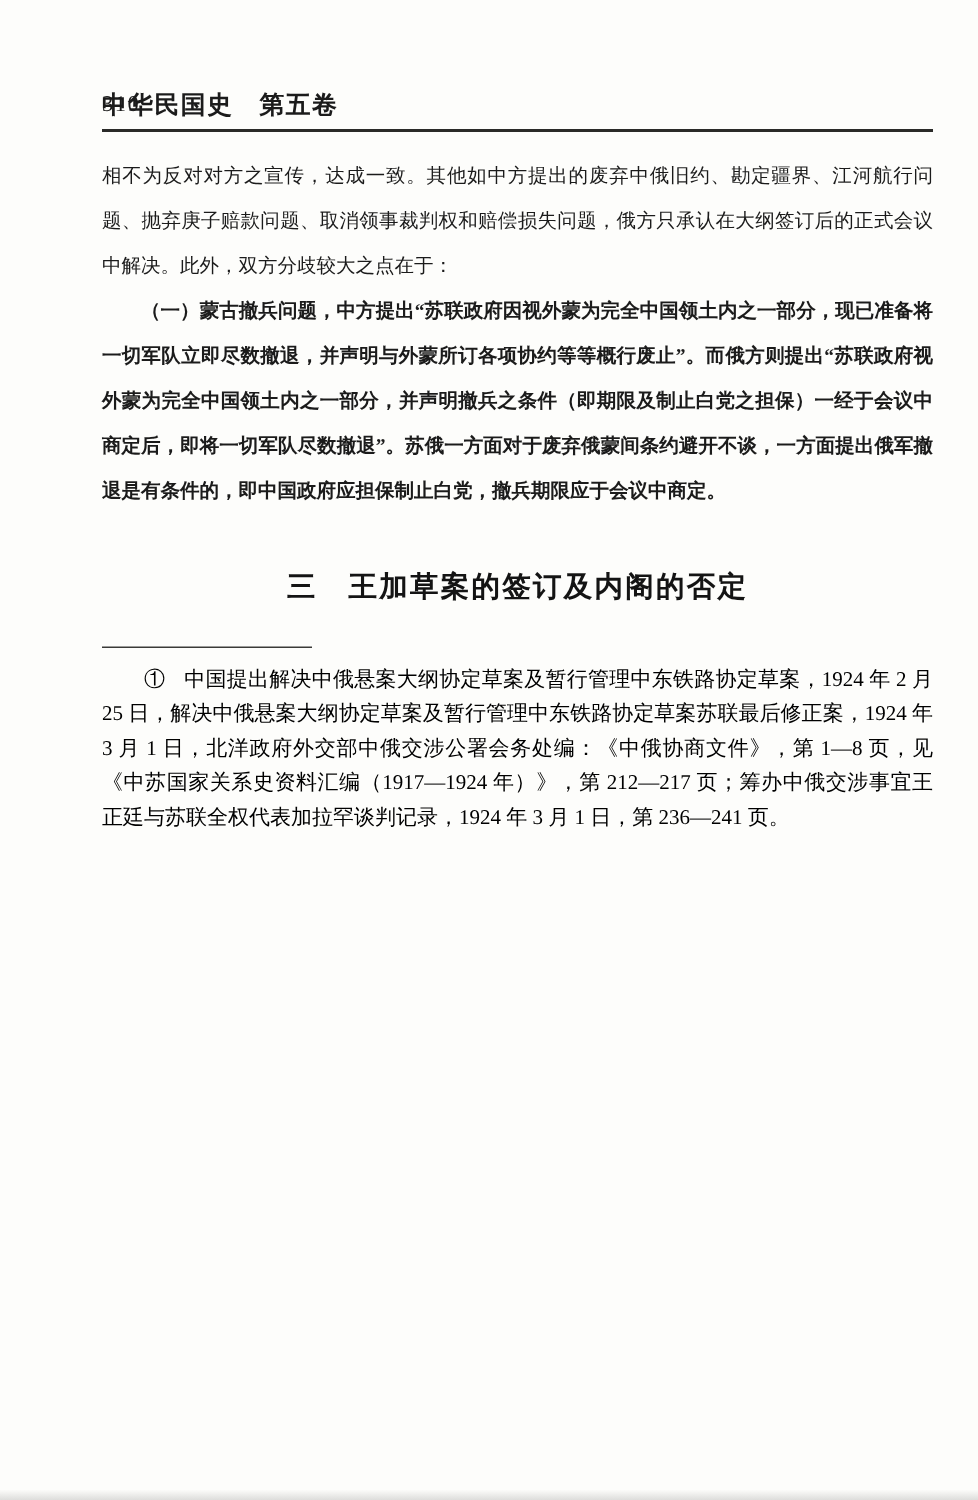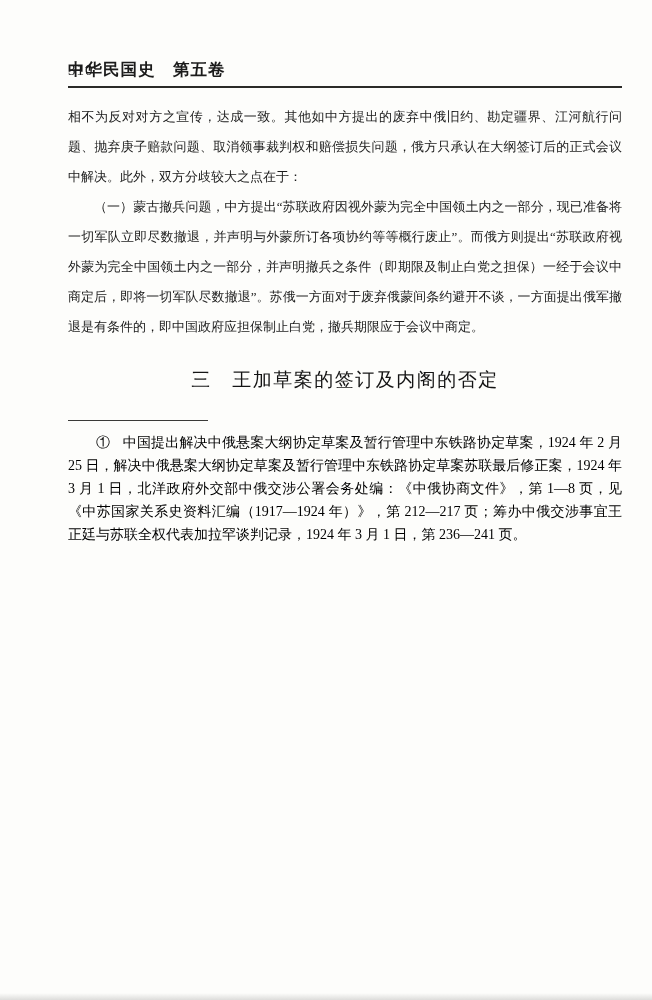--- a/index.html
+++ b/index.html
@@ -42,27 +42,27 @@
   
   .body-text{margin-top:14px;}
   .para{
     margin:0;
     font-size:13px;
     line-height:30px;
     text-align:justify;
     text-justify:inter-ideograph;
     word-break:break-all;
   }
-  .para.indent{text-indent:2em;}
+  .para.indent{text-indent:2em;font-weight:bold;}
   
   .section-heading{
-    margin:25px 0 27px 0;
+    margin:36px 0 27px 0;
     text-align:center;
     font-size:19px;
-    font-weight:normal;
+    font-weight:bold;
     letter-spacing:1.5px;
     color:#141414;
   }
   
   .footnote-rule{
     margin-top:20px;
     width:140px;
     border-top:1.5px solid #3a3a38;
     height:0;
   }

